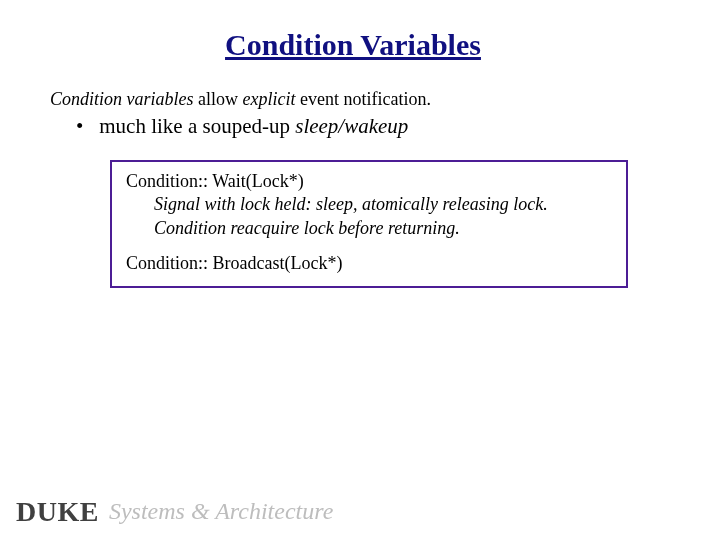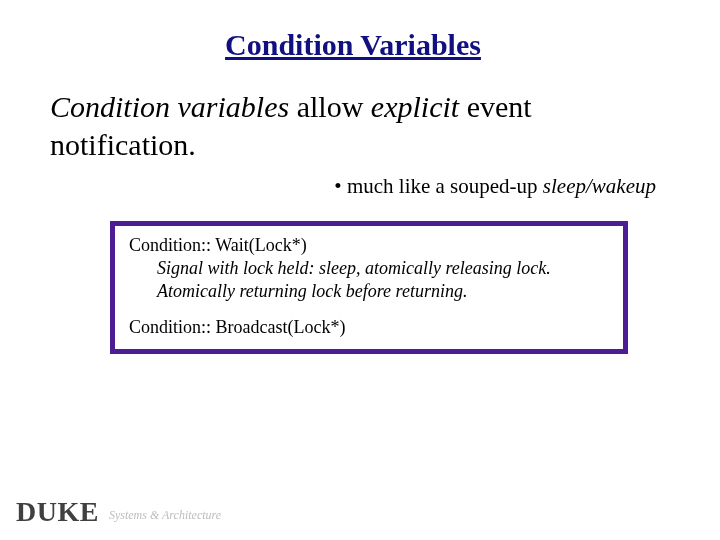--- a/index.html
+++ b/index.html
@@ -19,42 +19,41 @@
   }
   .title {
     text-align: center;
     font-size: 30px;
     color: #101080;
     text-decoration: underline;
     margin-bottom: 26px;
     font-family: "Times New Roman", Times, serif;
   }
   .intro {
-    font-size: 30px;
-    margin-bottom: 8px;
+    font-size: 18px;
+    margin-bottom: 0;
     line-height: 1.25;
   }
   .intro .em { font-style: italic; }
   .bullets {
     list-style: none;
     margin-left: 28px;
     font-size: 21px;
     line-height: 1.5;
     margin-bottom: 18px;
-    text-align: right;
   }
   .bullets li::before {
     content: "•";
     display: inline-block;
     width: 18px;
     margin-left: -2px;
   }
   .bullets .em { font-style: italic; }
   .codebox {
-    border: 5px solid #4c1d95;
+    border: 2px solid #4c1d95;
     margin-left: 60px;
     margin-right: 28px;
     padding: 8px 14px 10px 14px;
     font-size: 18px;
     line-height: 1.3;
   }
   .method {
     margin-bottom: 12px;
   }
   .method:last-child { margin-bottom: 0; }
@@ -73,21 +72,21 @@
     white-space: nowrap;
   }
   .footer .duke {
     font-weight: bold;
     font-size: 28px;
     color: #404040;
     letter-spacing: 0.5px;
   }
   .footer .sa {
     font-style: italic;
-    font-size: 12px;
+    font-size: 24px;
     color: #bdbdbd;
     margin-left: 6px;
     position: relative;
     top: -2px;
   }
 </style>
 </head>
 <body>
 
 <div class="slide">
@@ -101,21 +100,21 @@
   <ul class="bullets">
     <li>
       <span>much like a souped-up </span><span class="em">sleep/wakeup</span><span></span>
     </li>
   </ul>
 
   <div class="codebox">
     <div class="method">
       <div class="sig">Condition:: Wait(Lock*)</div>
       <div class="desc">Signal with lock held: sleep, atomically releasing lock.</div>
-      <div class="desc">Atomically returning lock before returning.</div>
+      <div class="desc">Condition reacquire lock before returning.</div>
     </div>
     <div class="method">
     </div>
     <div class="method">
       <div class="sig">Condition:: Broadcast(Lock*)</div>
     </div>
   </div>
 
 </div>
 

